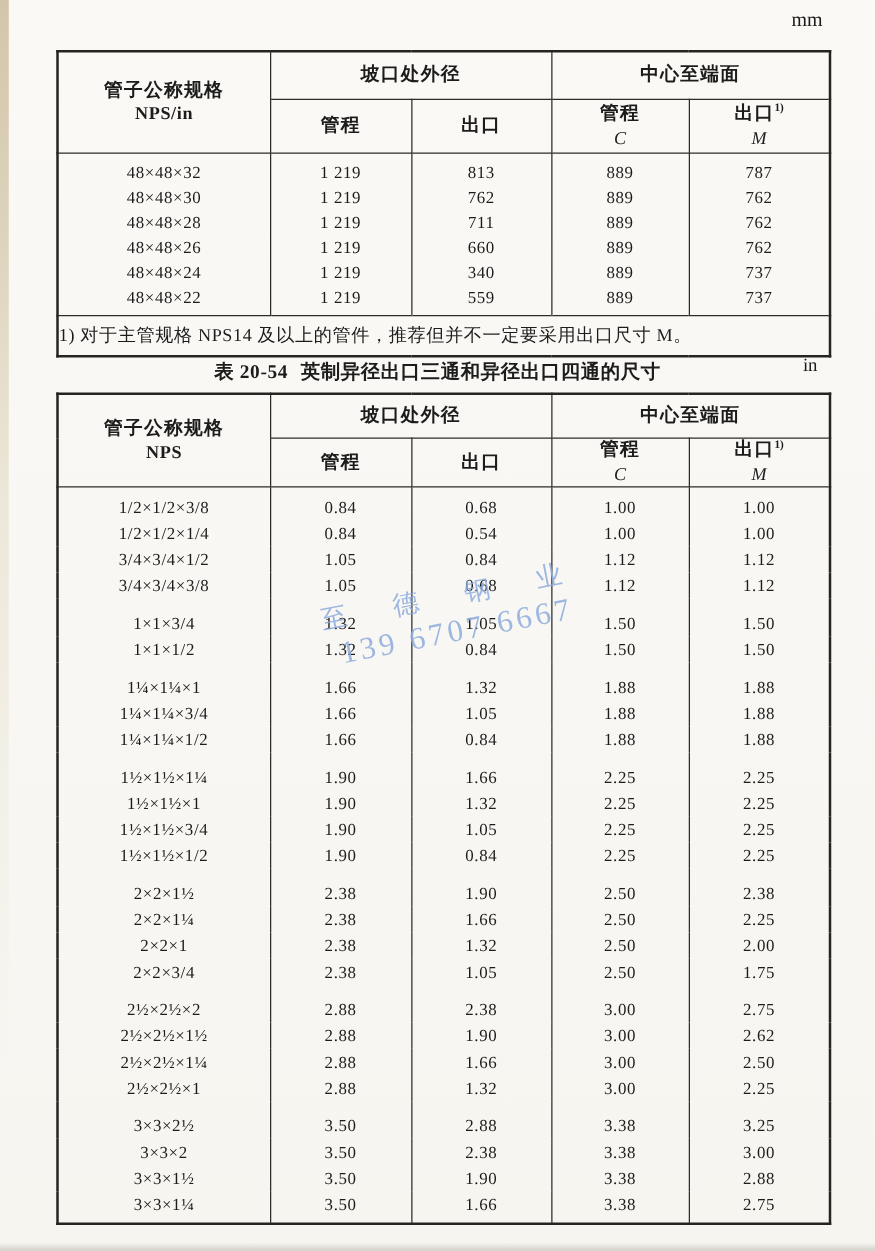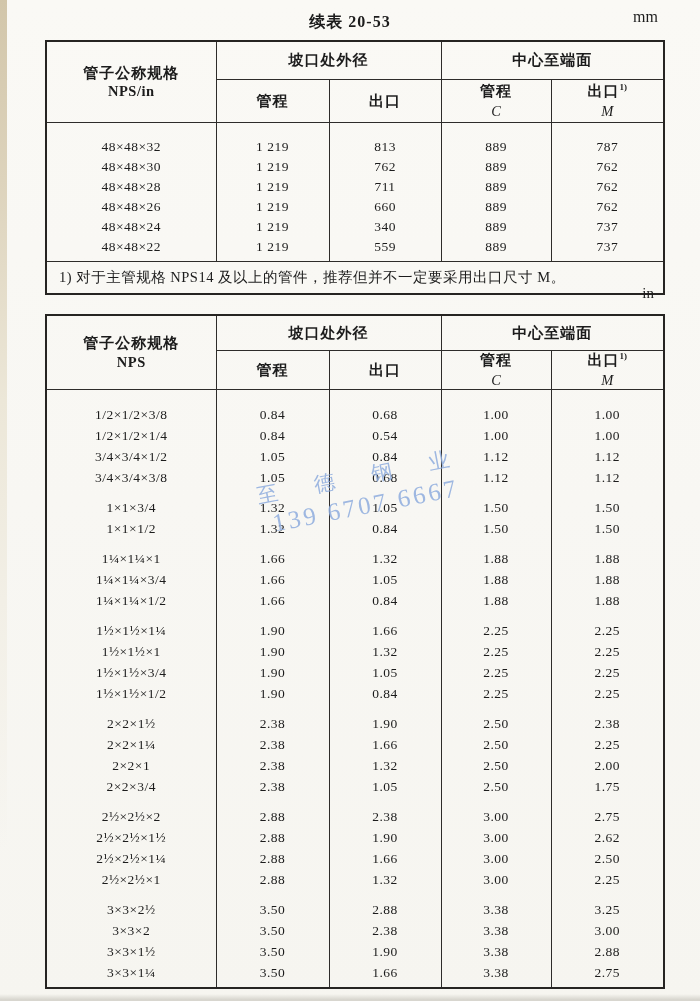--- a/index.html
+++ b/index.html
@@ -69,44 +69,43 @@
   }
   sup.fn-mark{font-size:9px;font-weight:bold;letter-spacing:0;vertical-align:super;line-height:0;}
   .tbl tbody td{
     border-top:none;border-bottom:none;
     font-size:13.5px;letter-spacing:0.5px;
   }
   .tbl1 tbody td{height:20px;}
   .tbl2 tbody td{height:21px;}
   .tbl tbody td.spec{font-size:13.5px;}
   .tbl tbody tr.group-start td{padding-top:9px;}
-  .tbl tbody tr.first-row td{padding-top:14px;}
+  .tbl tbody tr.first-row td{padding-top:5px;}
   .tbl tbody tr.last-row td{padding-bottom:4px;}
   .tbl tfoot td{
-    height:31px;text-align:left;padding-left:12px;
+    height:31px;text-align:left;
     font-size:14.5px;letter-spacing:0.5px;
   }
   .watermark{
     position:absolute;left:258px;top:462px;width:210px;
     transform:rotate(-11deg);
     color:#8fadde;opacity:0.85;
     pointer-events:none;
     text-align:center;
   }
   .watermark .wm-line1{font-size:21px;letter-spacing:16px;white-space:nowrap;}
   .watermark .wm-line2{font-size:25px;letter-spacing:3px;white-space:nowrap;margin-top:2px;}
 </style>
 </head>
 <body>
 
 <div class="paper">
   <div class="edge-strip"></div>
   <div class="bottom-band"></div>
 
-  <div class="topbar-caption">续表 20-53</div>
   <div class="unit-top">mm</div>
 
   <table class="tbl tbl1">
     <colgroup>
       <col class="c0">
         <col class="c1">
         <col class="c2">
         <col class="c3">
         <col class="c4">
     </colgroup>
@@ -176,20 +175,23 @@
           <td>737</td>
         </tr>
       </tbody>
     <tfoot>
       <tr>
         <td colspan="5" class="footnote">1) 对于主管规格 NPS14 及以上的管件，推荐但并不一定要采用出口尺寸 M。</td>
       </tr>
     </tfoot>
   </table>
 
+  <div class="caption2">
+    <span class="cap-label">表 20-54</span><span>英制异径出口三通和异径出口四通的尺寸</span>
+  </div>
   <div class="unit-in">in</div>
 
   <table class="tbl tbl2">
     <colgroup>
       <col class="c0">
         <col class="c1">
         <col class="c2">
         <col class="c3">
         <col class="c4">
     </colgroup>

